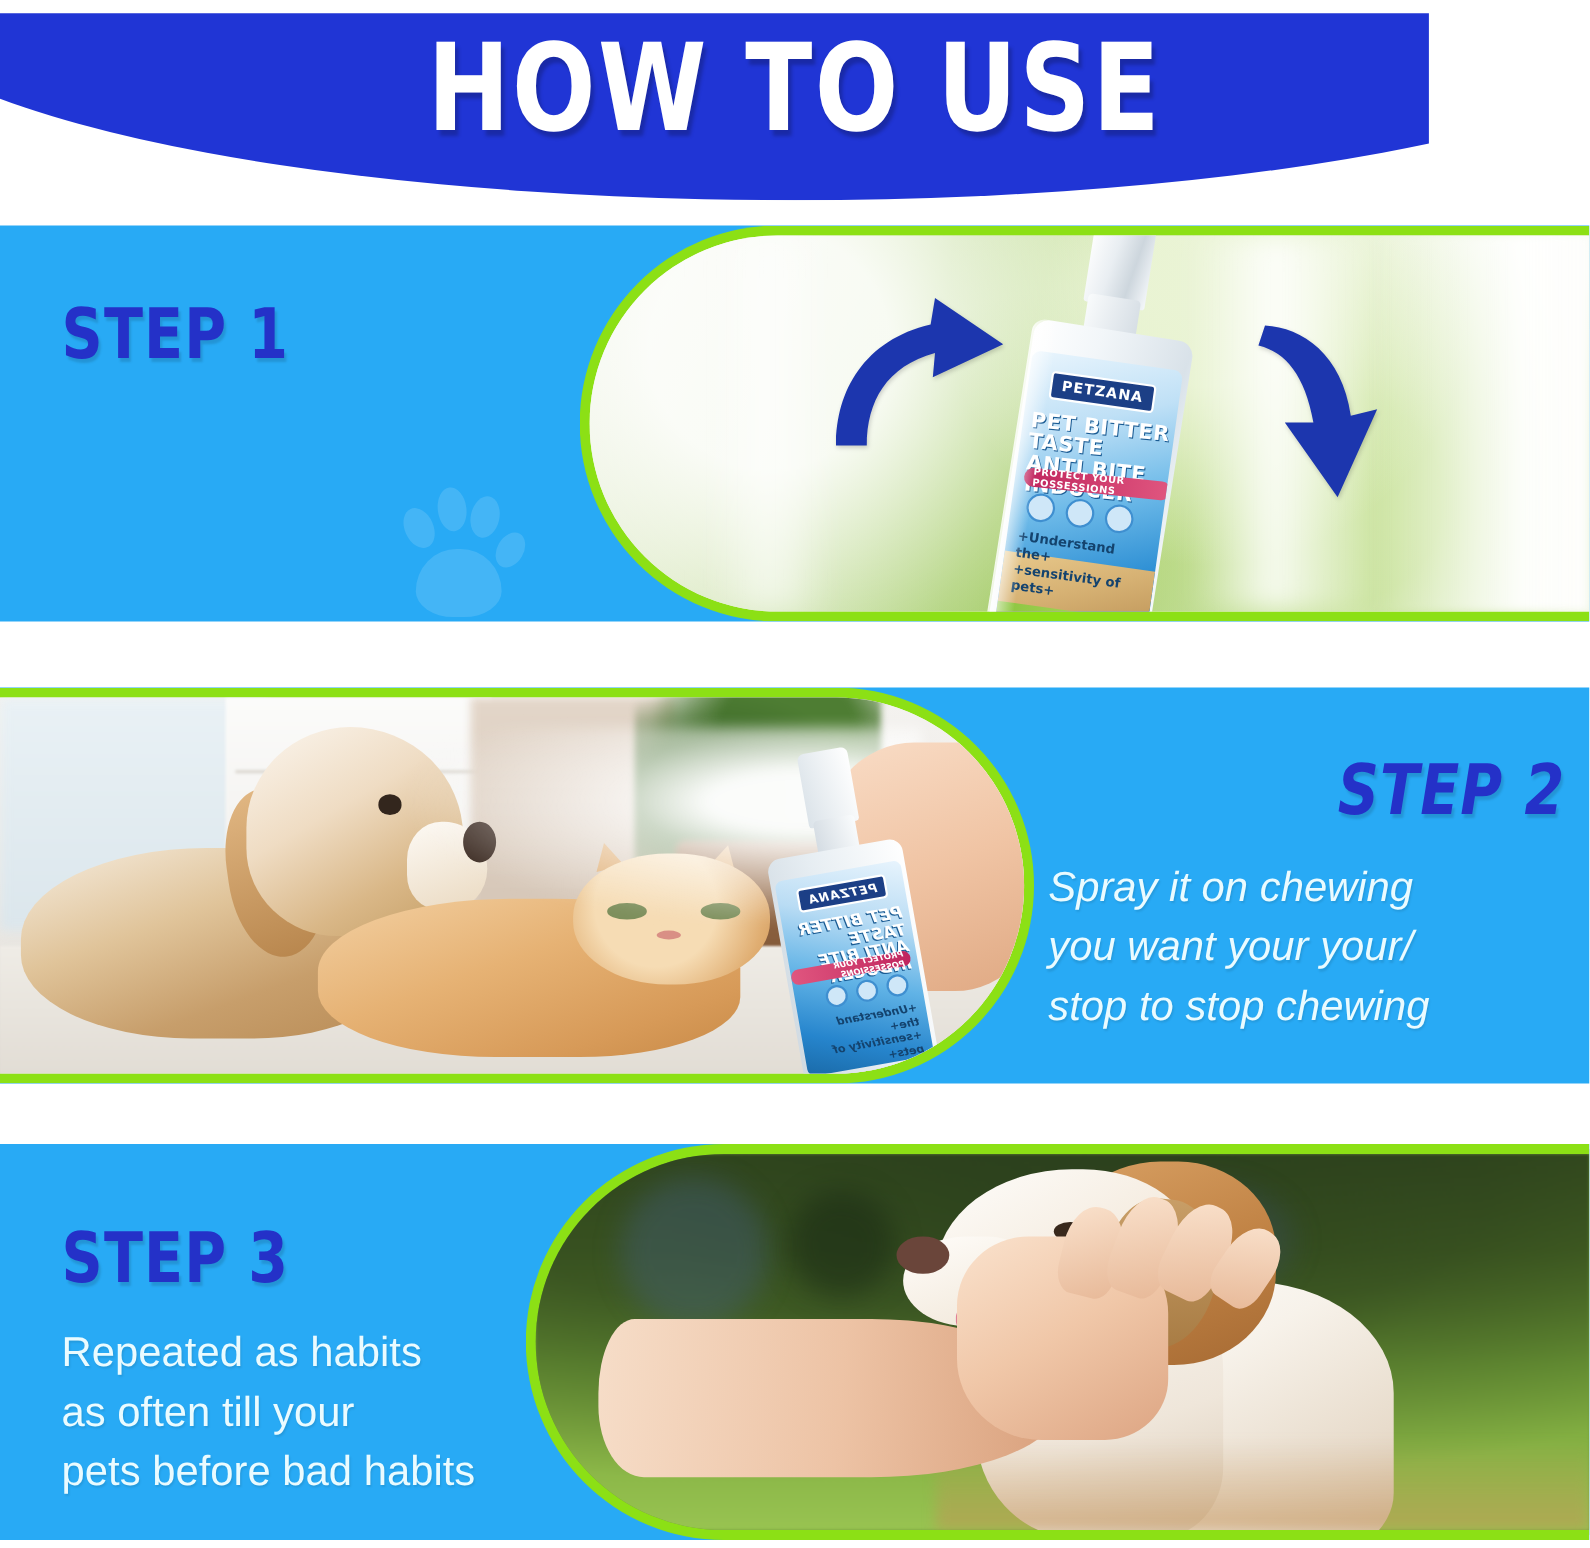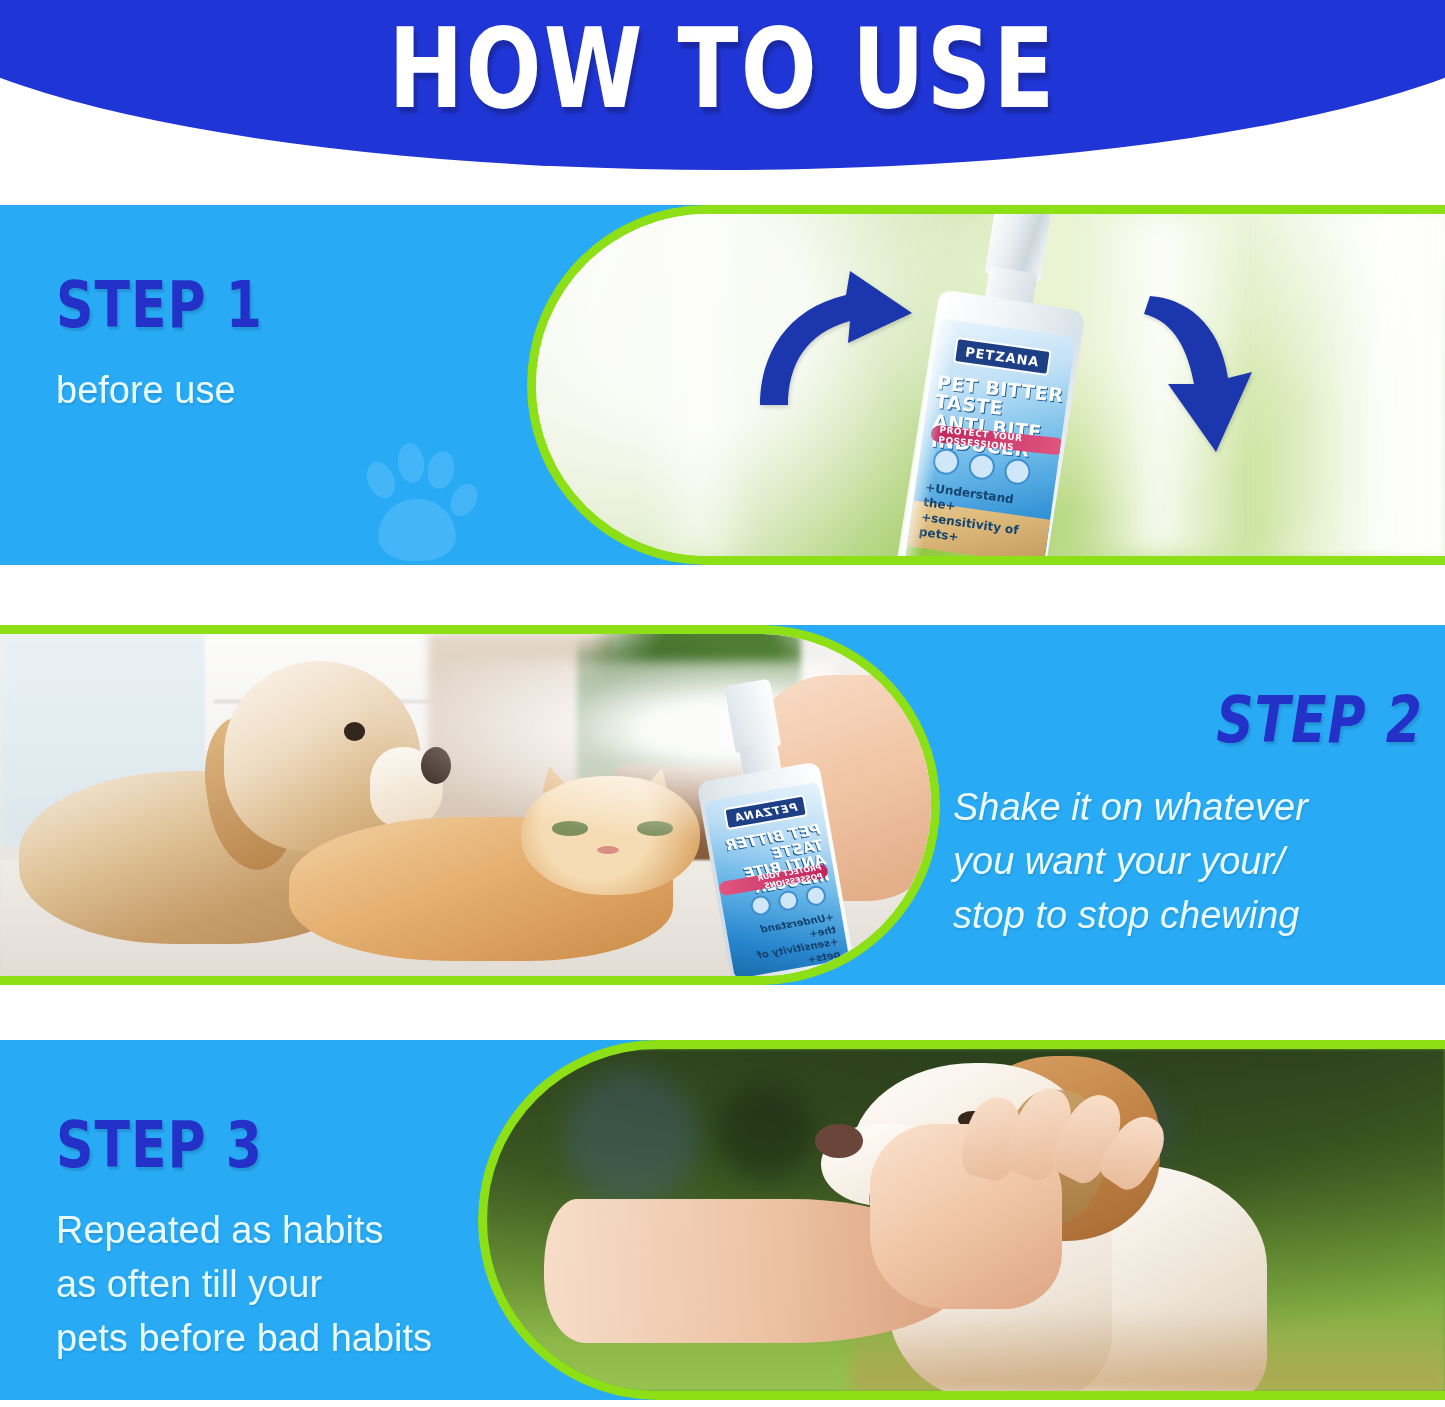--- a/index.html
+++ b/index.html
@@ -5,21 +5,21 @@
   * { margin:0; padding:0; box-sizing:border-box; }
   html,body{ background:#ffffff; }
   body{
     width:1445px; height:1407px;
     font-family:"Liberation Sans", sans-serif;
     position:relative; overflow:hidden;
   }
 
   
   .header{
-    position:absolute; left:0; top:0; width:1445px; height:170px;
+    position:absolute; left:0; top:12px; width:1299px; height:170px;
     overflow:hidden;
   }
   .header-shape{
     position:absolute; left:-120px; top:-210px;
     width:1685px; height:380px;
     background:#2035D5;
     border-radius:50% / 50%;
   }
   .header-title{
     position:absolute; left:0; top:14px; width:1445px;
@@ -467,21 +467,20 @@
     <span class="main"></span>
     <span class="pad t1"></span>
       <span class="pad t2"></span>
       <span class="pad t3"></span>
       <span class="pad t4"></span>
   </div>
 
   <div class="step-text s1-text">
     <div class="step-head">STEP 1</div>
     <div class="step-body">
-      <div>before use</div>
     </div>
   </div>
 
   <div class="photo photo-1">
     <div class="scene">
       <div class="s1-bg"></div>
       <div class="s1-vstripe2"></div>
       <div class="s1-vstripe"></div>
       <div class="s1-right-white"></div>
 
@@ -524,21 +523,21 @@
       </div>
     </div>
   </div>
 </section>
 
 <section class="step step2">
 
   <div class="step-text s2-text">
     <div class="step-head right">STEP 2</div>
     <div class="step-body">
-      <div>Shake it on whatever</div>
+      <div>Spray it on chewing</div>
       <div>you want your your/</div>
       <div>stop to stop chewing</div>
     </div>
   </div>
 
   <div class="photo photo-2">
     <div class="scene">
       <div class="s2-bg"></div>
       <div class="s2-window"></div>
       <div class="s2-dresser">

